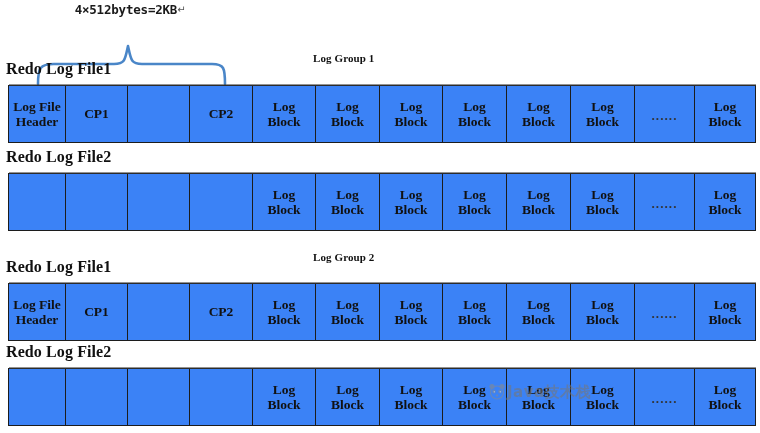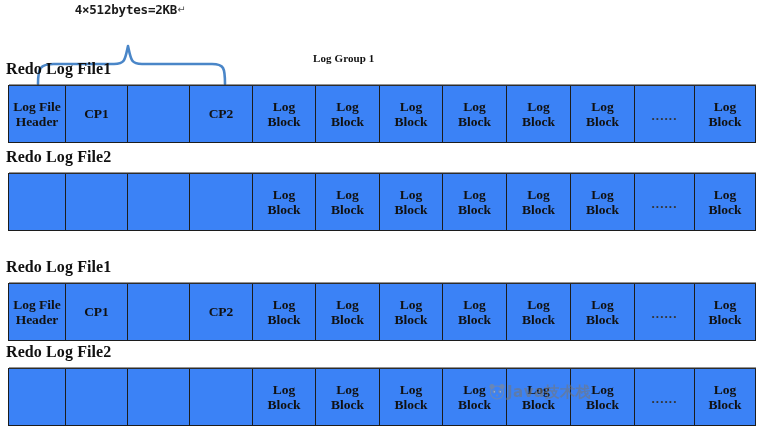--- a/index.html
+++ b/index.html
@@ -153,20 +153,21 @@
     <path d="M 12 60
              C 12 44, 14 40, 28 40
              L 88 40
              C 99 40, 99 36, 102 22
              C 105 36, 105 40, 116 40
              L 186 40
              C 198 40, 199 44, 199 60" fill="none" stroke="#4a86c8" stroke-width="2.6" stroke-linecap="round" stroke-linejoin="round"></path>
   </svg>
 
   <div class="group-title" style="left:313px; top:52px;">Log Group 1</div>
+  <div class="group-title" style="left:313px; top:251px;">Log Group 2</div>
 
   <div class="file-label" style="left:6px; top:60px;">Redo Log File1</div>
   <div class="file-label" style="left:6px; top:148px;">Redo Log File2</div>
   <div class="file-label" style="left:6px; top:258px;">Redo Log File1</div>
   <div class="file-label" style="left:6px; top:343px;">Redo Log File2</div>
 
   <div id="rows-host">
       <div class="row" style="left: 8px; top: 85px; height: 58px;">
         <div class="cell" style="width: 57px; flex: 0 0 57px;">
           <span>Log File</span>

